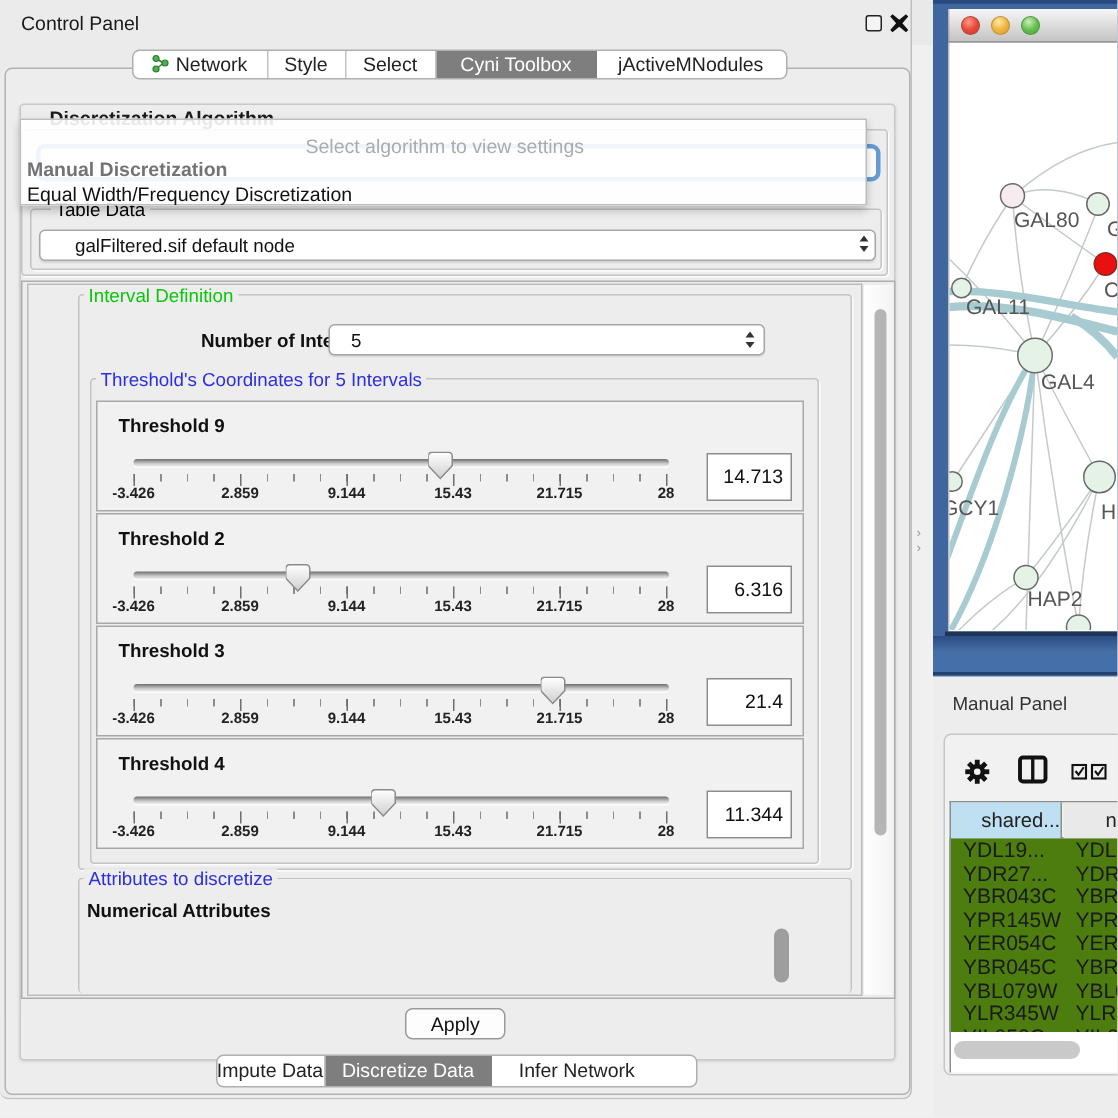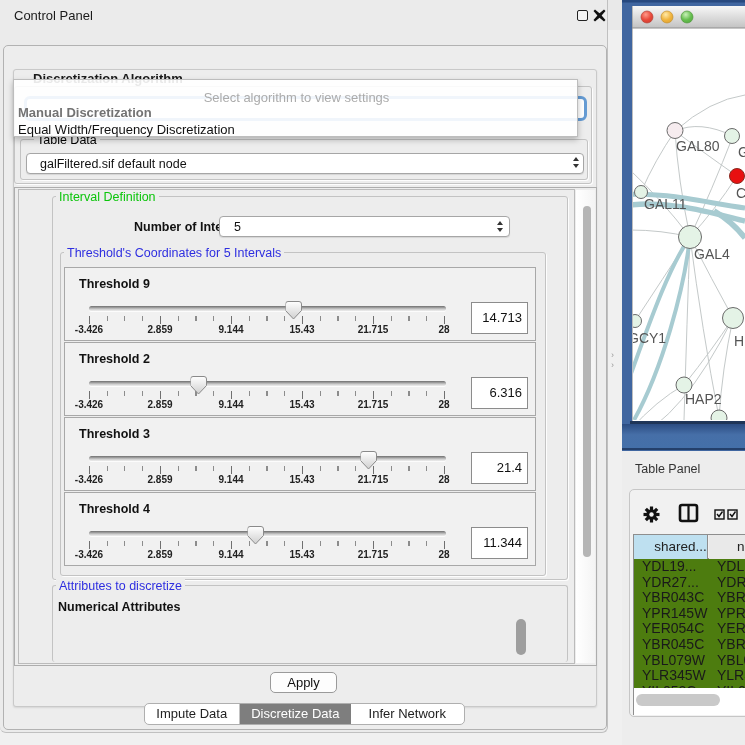--- a/index.html
+++ b/index.html
@@ -99,32 +99,47 @@
   <div class="abs" id="lwindow"></div>
   <div class="abs" id="lwtitle">Control Panel</div>
   <div class="abs" id="icon-float"></div>
   <svg class="abs" style="left:593px; top:9px;" width="13" height="13" viewBox="0 0 13 13">
     <path d="M 2,0.5 L 6.5,4.2 L 11,0.5 L 12.5,2 L 8.6,6.5 L 12.5,11 L 11,12.5 L 6.5,8.8 L 2,12.5 L 0.5,11 L 4.4,6.5 L 0.5,2 Z" fill="#111"></path>
   </svg>
 
   <div class="abs" id="tabpanel"></div>
   <div class="abs" id="innerpanel"></div>
 
+  <div class="abs seg-bar" id="toptabs">
+    <div class="seg" style="width:90px;">
+      <svg width="12" height="13" viewBox="0 0 12 13" style="margin-right:4px;">
+        <line x1="3" y1="3" x2="8" y2="6" stroke="#2E7D32" stroke-width="1"></line>
+        <line x1="3" y1="10" x2="8" y2="6" stroke="#2E7D32" stroke-width="1"></line>
+        <circle cx="3" cy="3" r="2" fill="#4CAF50" stroke="#2E7D32" stroke-width="0.8"></circle>
+        <circle cx="3" cy="10" r="2" fill="#4CAF50" stroke="#2E7D32" stroke-width="0.8"></circle>
+        <circle cx="9" cy="6" r="2" fill="#4CAF50" stroke="#2E7D32" stroke-width="0.8"></circle>
+      </svg>
+      Network</div>
+    <div class="seg" style="width:52px;">Style</div>
+    <div class="seg" style="width:60px;">Select</div>
+    <div class="seg dark" style="width:107px;">Cyni Toolbox</div>
+    <div class="seg" style="width:126px;">jActiveMNodules</div>
+  </div>
 
   <div class="abs grp" style="left:14px; top:86px; width:578px; height:98px;"></div>
   <div class="abs" style="left:30px; top:71px; font-size:13px; font-weight:bold; color:#1A1A1A; background:#EDEDED; padding:0 3px;">Discretization Algorithm</div>
 
   <div class="abs" style="left:24px; top:96px; width:563px; height:25px;
     border:3px solid #659BD3; border-radius:6px; background:#FFF;"></div>
 
   <div class="abs grp" style="left:20px; top:139px; width:568px; height:41px;">
     <div class="legend" style="left:13px;">Table Data</div>
   </div>
   <div class="abs combo" style="left:26px; top:153px; width:558px; height:21px;">
-    <span style="margin-left:13px;">galFiltered.sif default node</span>
+    <span style="margin-left:23px;">galFiltered.sif default node</span>
     <div class="arr" style="left:546px; top:3px;">
         <div class="arrup"></div>
         <div class="arrdn"></div>
       </div>
   </div>
 
   <div class="abs" style="left:14px; top:187px; width:583px; height:479px; border:1px solid #ADADAD;"></div>
   <div class="abs" style="left:18px; top:189px; width:557px; height:475px; border:1px solid #BBBBBB;"></div>
   <div class="abs" id="vscroll"></div>
   <div class="abs" id="vthumb"></div>
@@ -257,21 +272,21 @@
 
   <div class="abs grp" style="left:52px; top:585px; width:516px; height:77px; border-bottom:none; box-shadow:none;">
     <div class="legend" style="left:3px; color:#2E2EE0;">Attributes to discretize</div>
   </div>
   <div class="abs" style="left:58px; top:600px; font-size:12.5px; font-weight:bold; color:#111;">Numerical Attributes</div>
   <div class="abs" id="listthumb"></div>
 
   <div class="abs" id="applybtn">Apply</div>
 
   <div class="abs seg-bar" id="bottabs">
-    <div class="seg" style="width:96px;">Impute Data</div>
+    <div class="seg" style="width:72px;">Impute Data</div>
     <div class="seg dark" style="width:111px;">Discretize Data</div>
     <div class="seg" style="width:114px;">Infer Network</div>
   </div>
 
   <div class="abs" style="left:611px; top:350px; color:#9A9A9A; font-size:9px;">›<br>›</div>
 
   <div class="abs" id="popup">
     <div class="abs" style="left:0; top:10px; width:565px; text-align:center; font-size:13px; color:#ABABAB;">Select algorithm to view settings</div>
     <div class="abs" style="left:4px; top:25px; font-size:13px; font-weight:bold; color:#737373;">Manual Discretization</div>
     <div class="abs" style="left:4px; top:42px; font-size:13px; color:#111;">Equal Width/Frequency Discretization</div>
@@ -369,21 +384,21 @@
         <text x="114" y="198">C</text>
         <text x="22" y="209">GAL11</text>
         <text x="72" y="259">GAL4</text>
         <text x="6" y="343">GCY1</text>
         <text x="112" y="346">H</text>
         <text x="63" y="404">HAP2</text>
       </g>
     </g>
   </svg>
 
-  <div class="abs" style="left:635px; top:462px; font-size:12.5px; color:#333;">Table Panel</div>
+  <div class="abs" style="left:635px; top:462px; font-size:12.5px; color:#333;">Manual Panel</div>
   <div class="abs" style="left:629px; top:489px; width:120px; height:228px; background:#F1F1F1;
     border:1px solid #C6C6C6; border-radius:5px 0 0 5px;"></div>
 
   <svg class="abs" style="left:640px; top:502px;" width="105" height="24" viewBox="0 0 105 24">
     <g fill="#111">
       <circle cx="11.5" cy="12.5" r="5.2"></circle>
       <g stroke="#111" stroke-width="3.2">
         <line x1="11.5" y1="4.5" x2="11.5" y2="20.5"></line>
         <line x1="3.5" y1="12.5" x2="19.5" y2="12.5"></line>
         <line x1="5.8" y1="6.8" x2="17.2" y2="18.2"></line>

